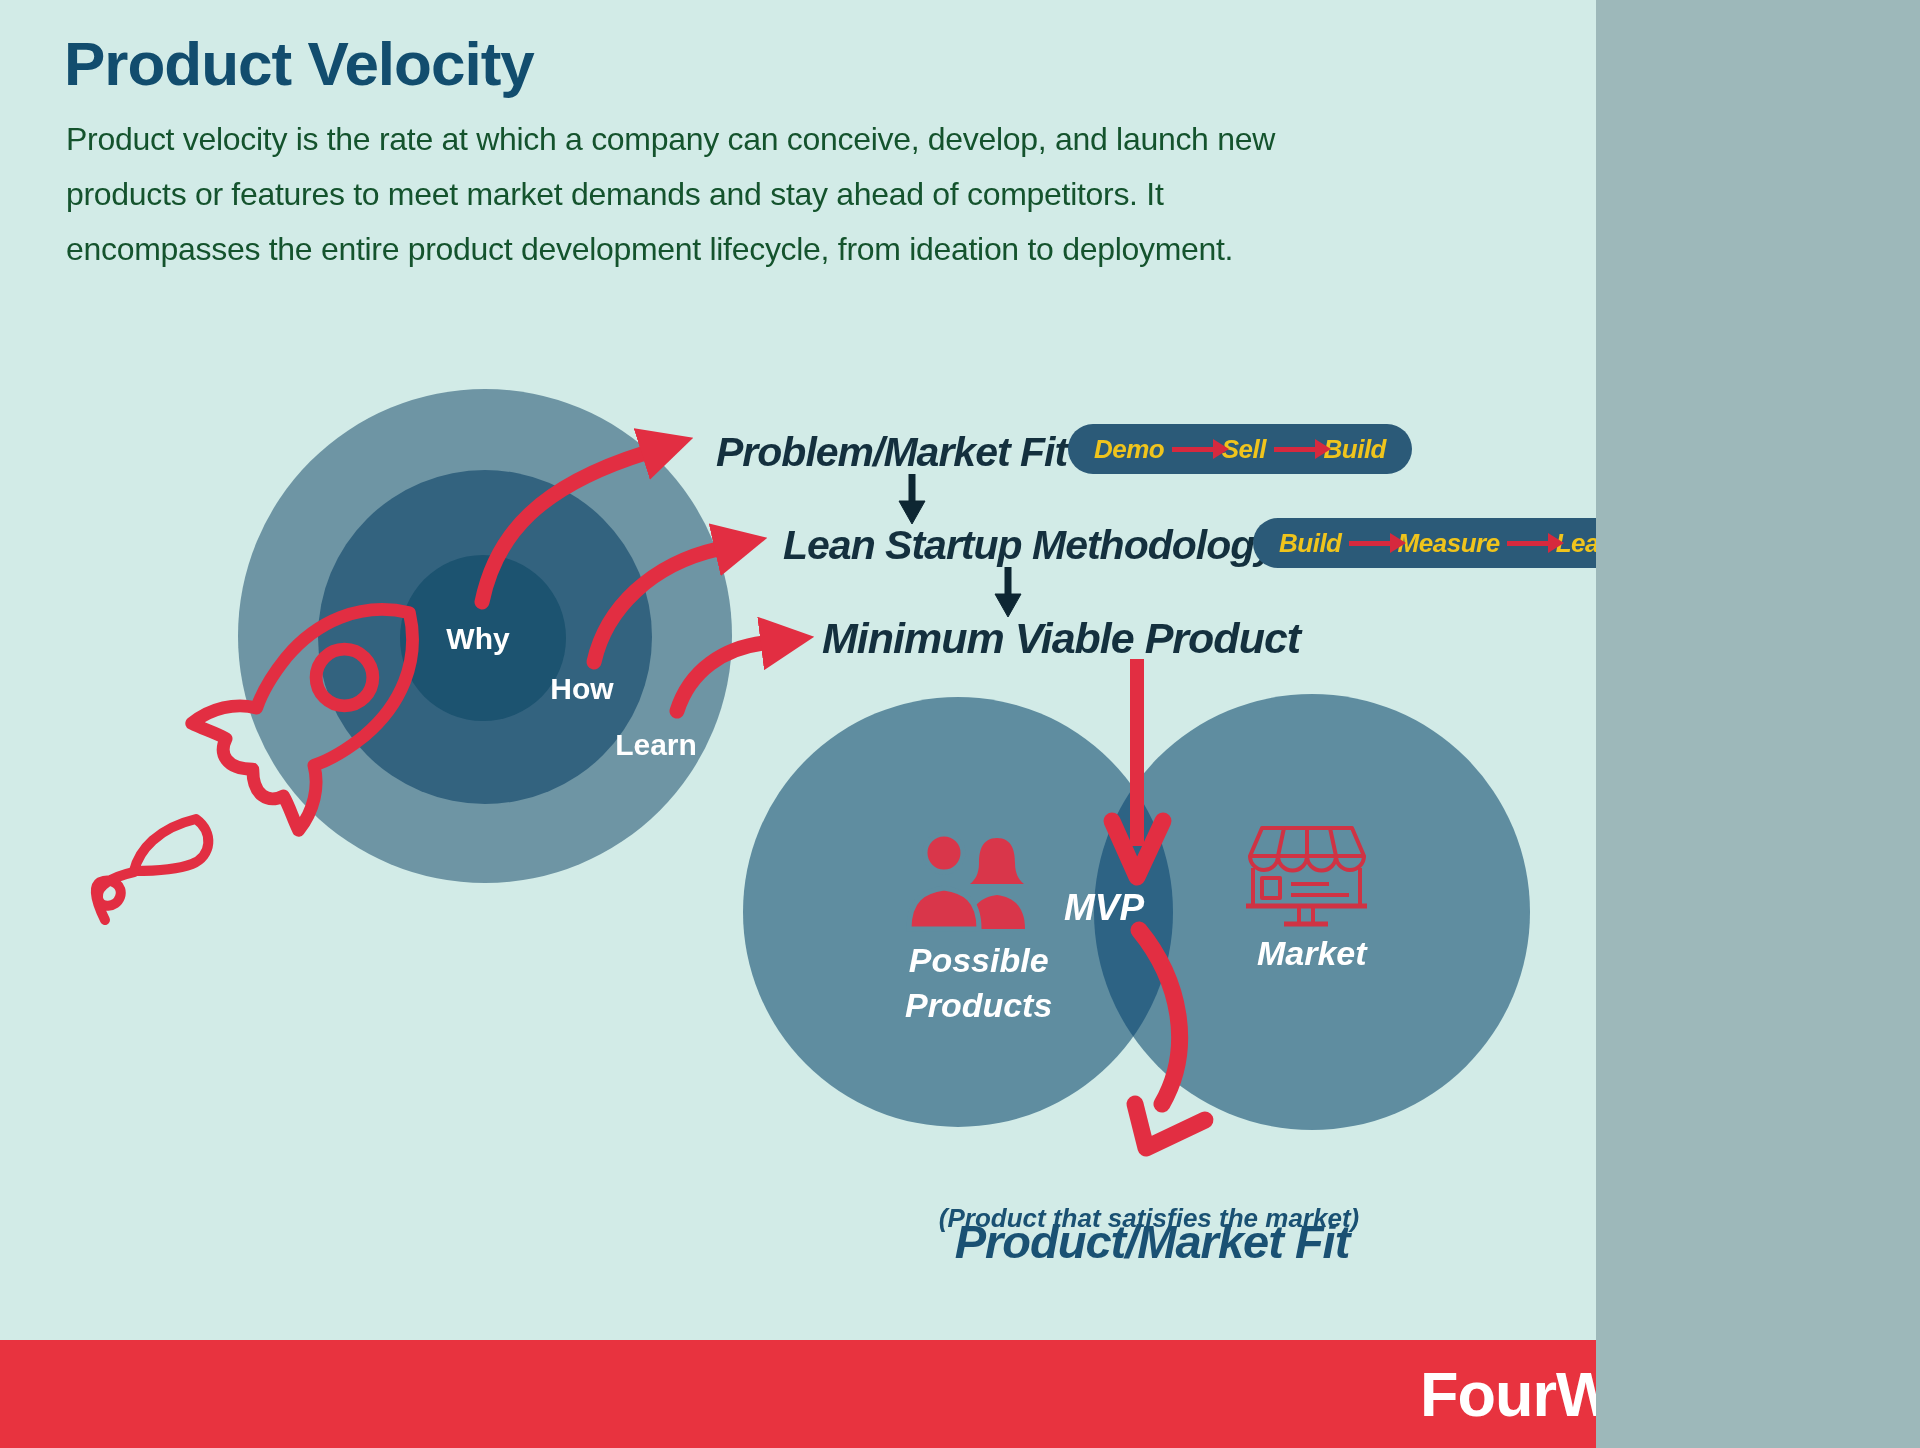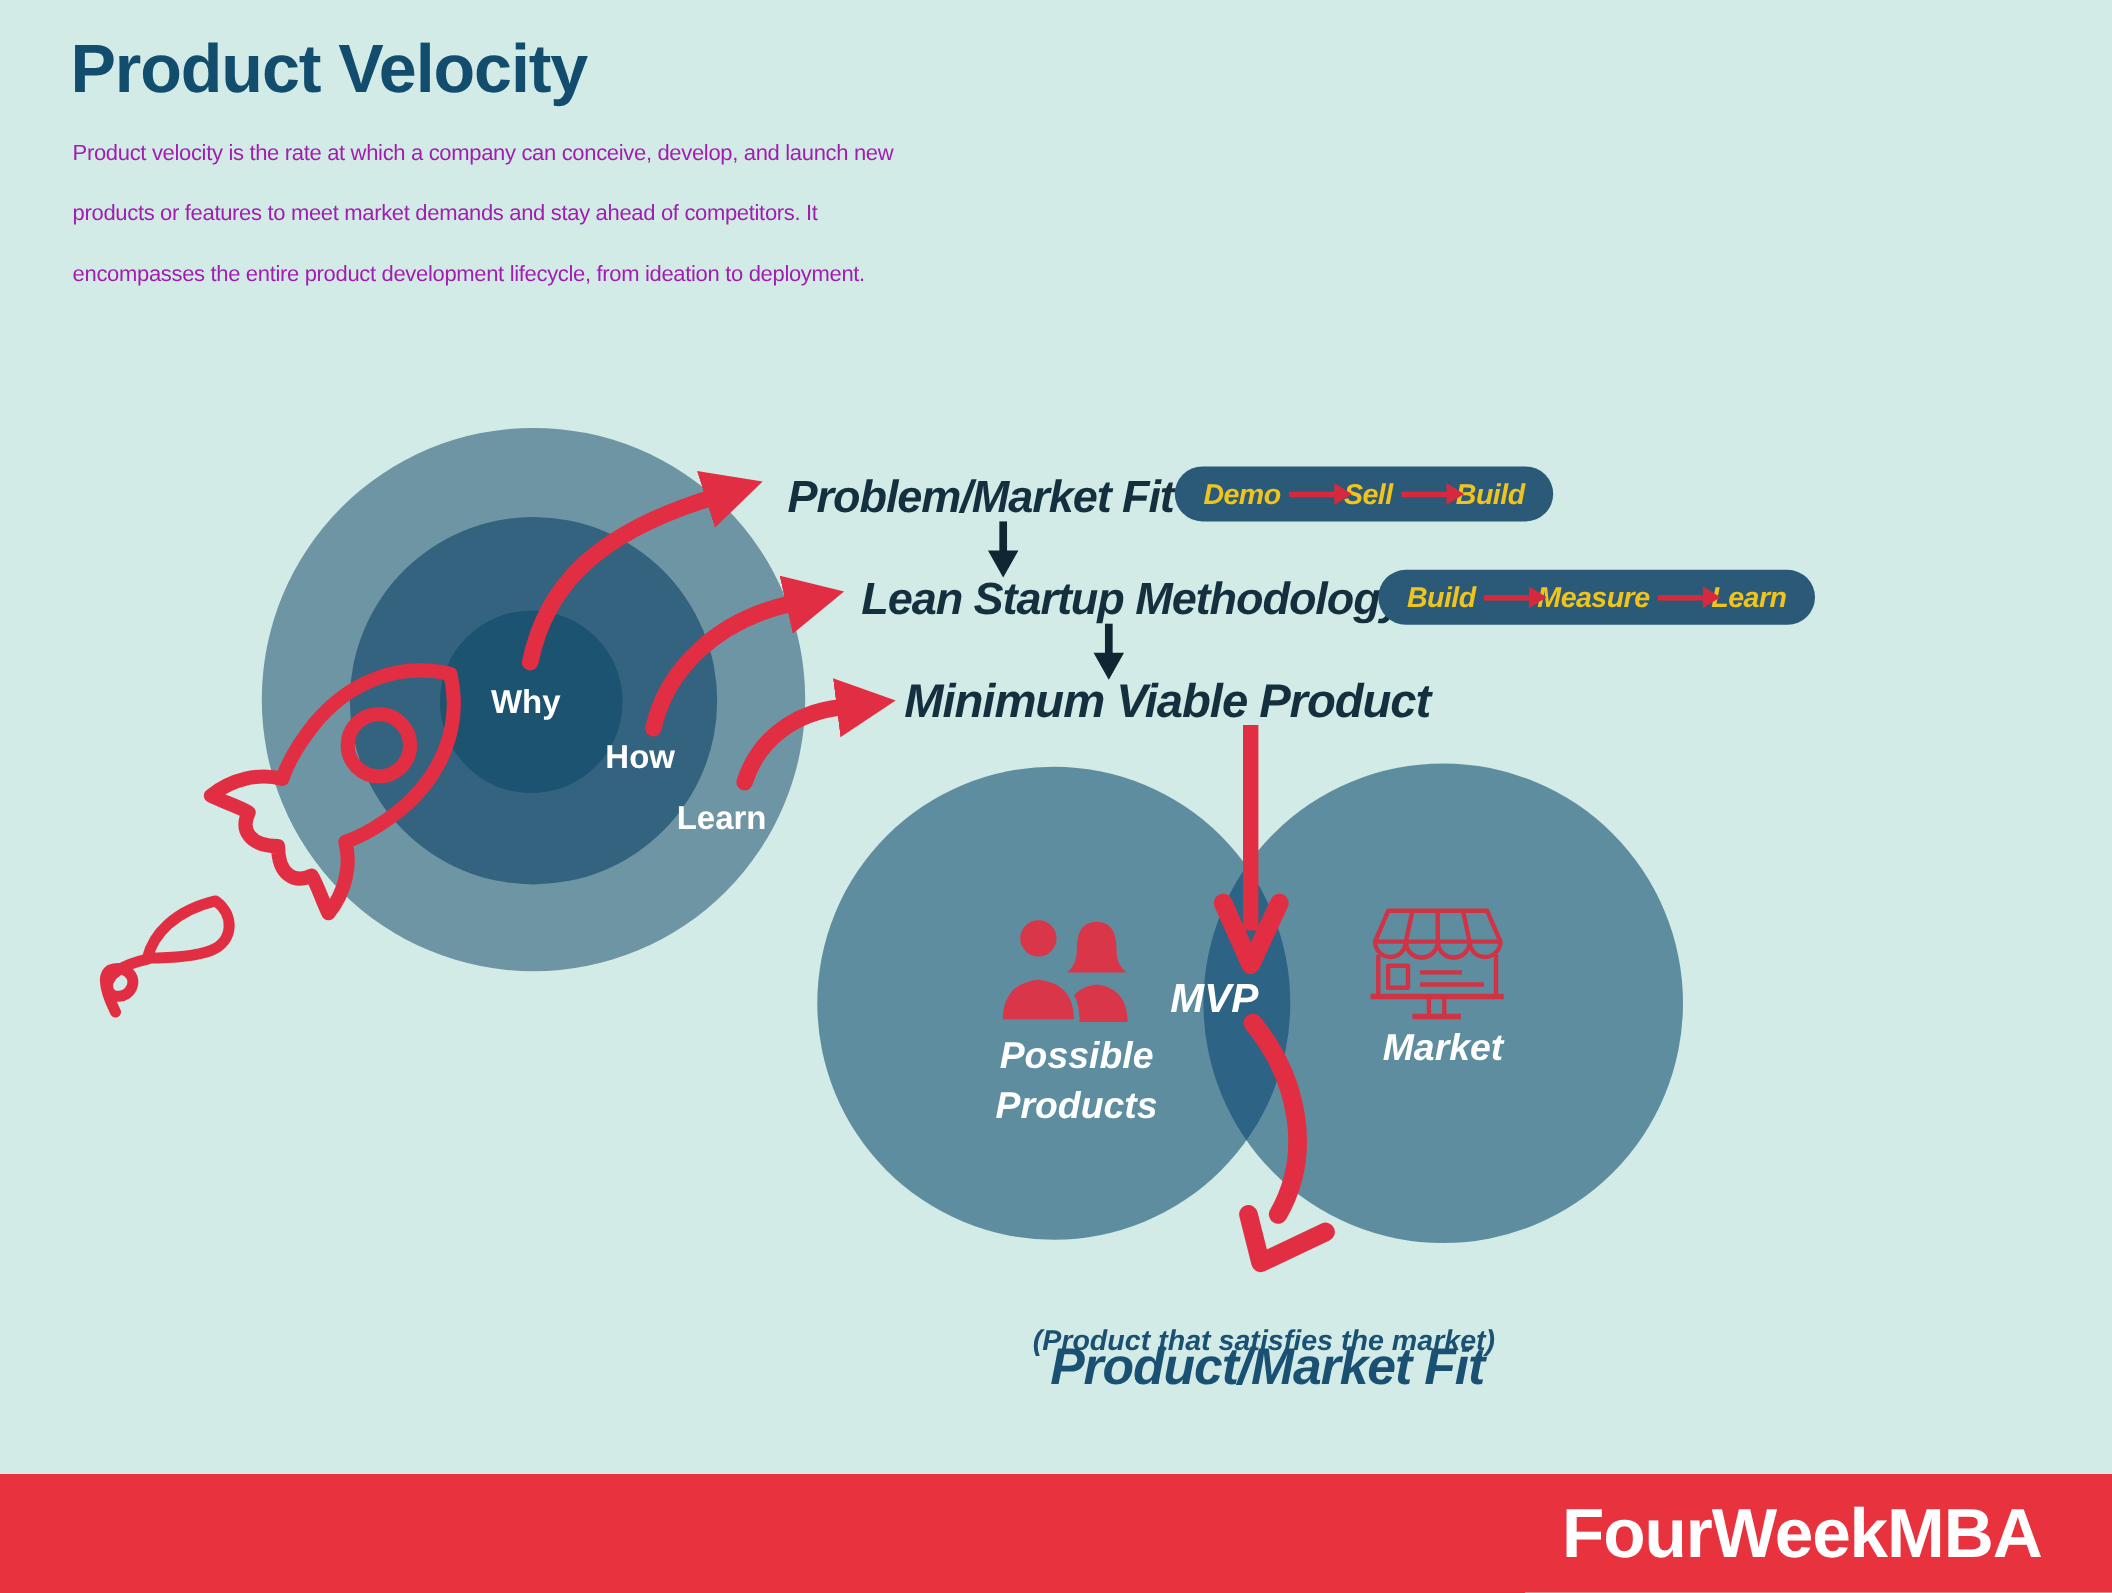--- a/index.html
+++ b/index.html
@@ -1,29 +1,29 @@
 <!DOCTYPE html>
 <html><head>
 <meta charset="utf-8">
 <style>
   html,body{margin:0;padding:0;background:#9db8ba;}
   .canvas{
-    position:relative;width:1920px;height:1448px;overflow:hidden;
+    position:relative;width:1596px;height:1448px;overflow:hidden;
     background:#d2ebe7;font-family:"Liberation Sans",sans-serif;
   }
   .layer{position:absolute;left:0;top:0;width:1920px;height:1448px;}
   svg.layer{z-index:1;}
   .txt{position:absolute;z-index:2;white-space:nowrap;}
 
   .title{
     left:64px;top:28px;font-size:62px;font-weight:bold;letter-spacing:-1px;
     color:#124d6e;
   }
   .desc{
-    left:66px;top:112px;font-size:20px;line-height:55px;color:#a21caf;
+    left:66px;top:112px;font-size:32px;line-height:55px;color:#14532d;
     letter-spacing:-0.3px;
   }
   .step-label{
     font-size:41px;font-weight:bold;font-style:italic;color:#14303e;
     letter-spacing:-1px;transform:translateY(-50%);
   }
   .mvp-big{font-size:43px;}
   .ring-label{
     color:#ffffff;font-weight:bold;font-size:30px;transform:translate(-50%,-50%);
   }

